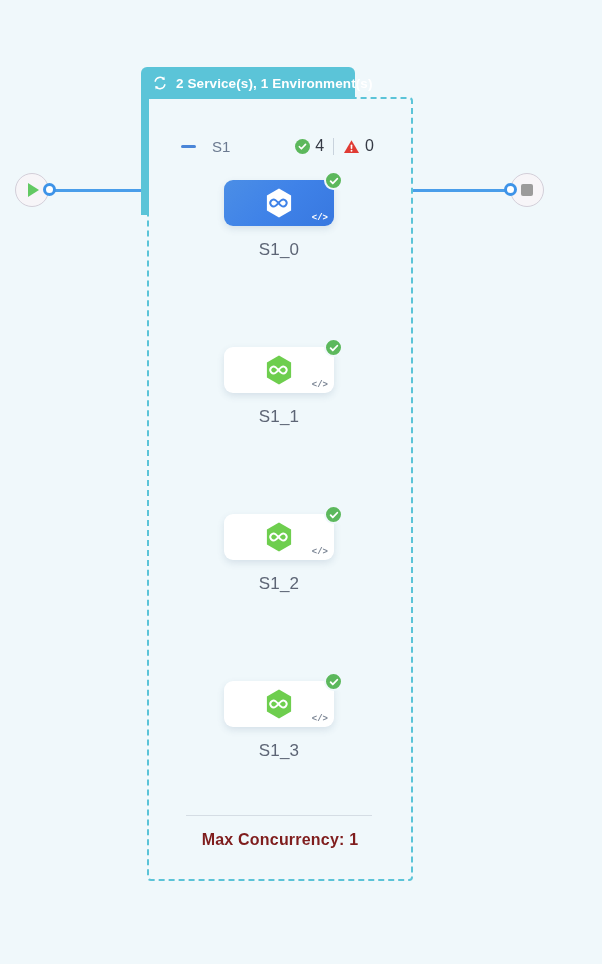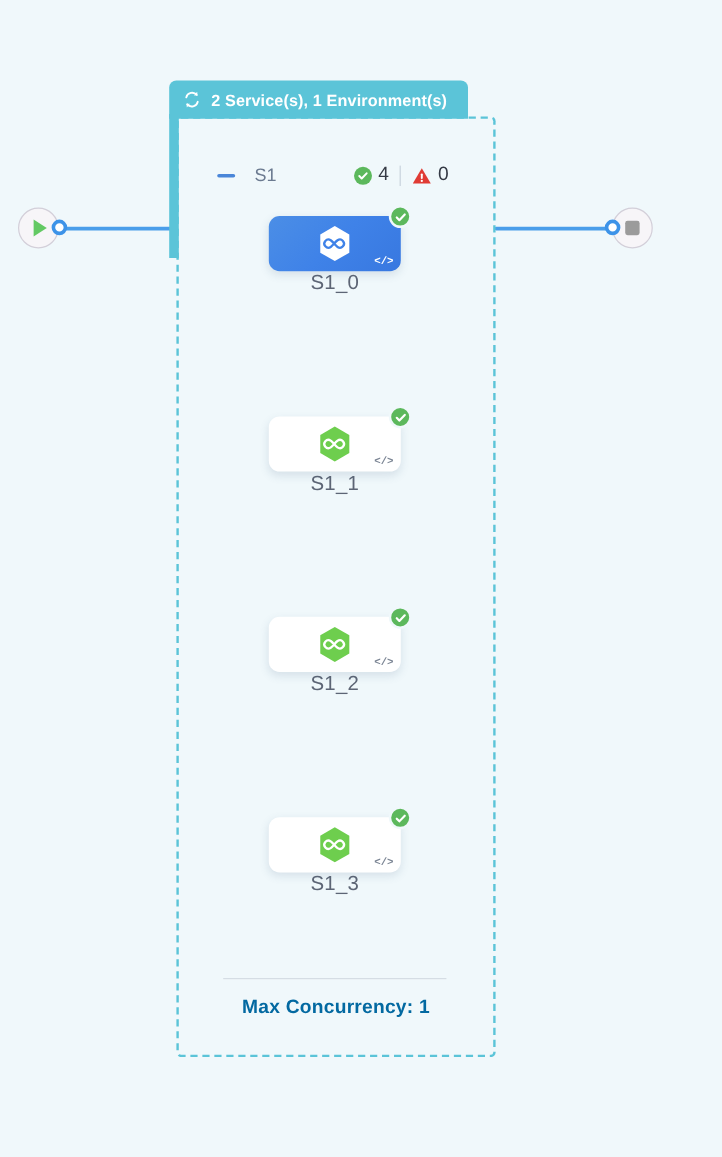--- a/index.html
+++ b/index.html
@@ -68,21 +68,21 @@
   .stop-glyph {
     width: 12px; height: 12px;
     background: #9b9b9b;
     border-radius: 2px;
   }
 
   
   #group-header {
     position: absolute;
     left: 141px; top: 67px;
-    width: 249px; height: 32px;
+    width: 214px; height: 32px;
     background: #5bc4d8;
     border-radius: 6px 6px 0 0;
     display: flex;
     align-items: center;
     padding-left: 11px;
     gap: 8px;
     z-index: 4;
   }
   #group-header .hdr-label {
     color: #ffffff;
@@ -204,20 +204,21 @@
     bottom: 3px; right: 6px;
     font-size: 9px;
     font-weight: bold;
     font-family: "Liberation Mono", monospace;
     line-height: 1;
   }
   .node.selected .code-icon { color: #ffffff; }
   .node:not(.selected) .code-icon { color: #7b8594; }
 
   .node-label {
+    margin-top: 14px;
     text-align: center;
     font-size: 17px;
     color: #5d6575;
     letter-spacing: 0.2px;
   }
 
   
   #group-divider {
     position: absolute;
     left: 186px; top: 815px;
@@ -225,21 +226,21 @@
     background: #d5dde4;
     z-index: 7;
   }
   #max-concurrency {
     position: absolute;
     left: 147px; top: 831px;
     width: 266px;
     text-align: center;
     font-size: 16px;
     font-weight: bold;
-    color: #0369a1;
+    color: #7f1d1d;
     letter-spacing: 0.2px;
     z-index: 7;
   }
 </style>
 </head>
 <body>
 
 <div id="canvas">
 
   <div id="edge-left" class="edge-line"></div>

